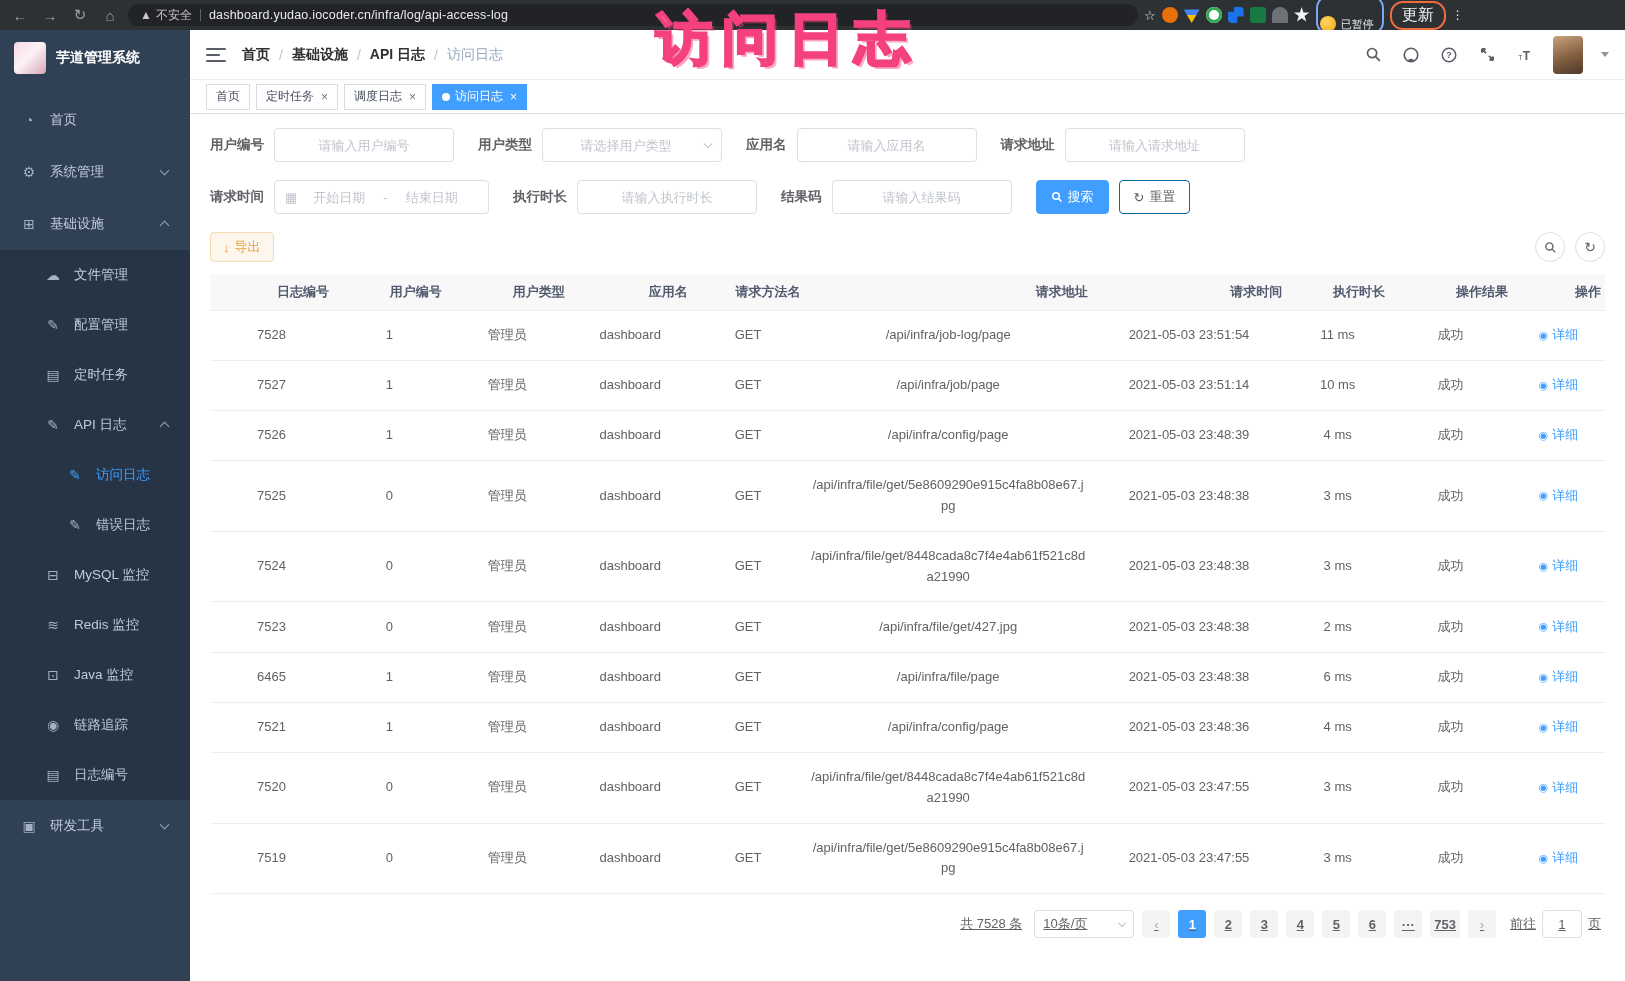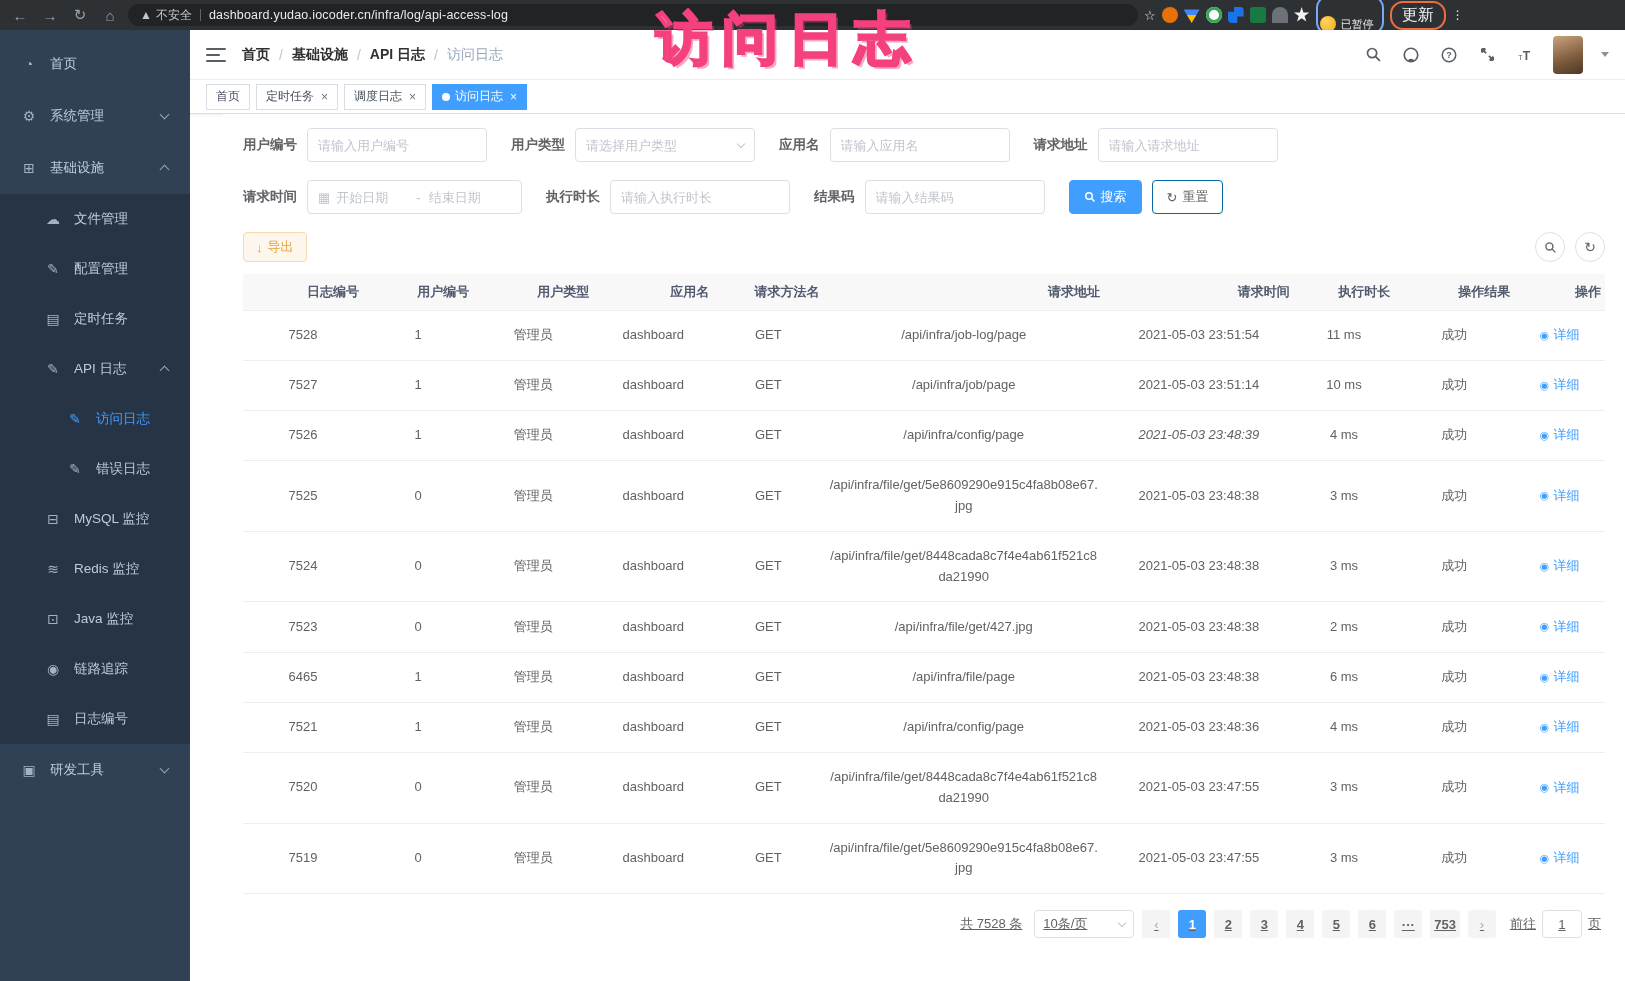--- a/index.html
+++ b/index.html
@@ -62,26 +62,26 @@
 
   
   .tags { height:34px; display:flex; align-items:center; gap:6px; padding:0 16px; border-bottom:1px solid #d8dce5; box-shadow:0 1px 3px rgba(0,0,0,.08); background:#fff; }
   .tag { display:inline-flex; align-items:center; gap:5px; height:26px; padding:0 9px; border:1px solid #d8dce5; background:#fff; color:#495060; font-size:12px; cursor:pointer; }
   .tag .x { font-size:12px; color:#6f7680; margin-left:2px; }
   .tag.active { background:#409eff; border-color:#409eff; color:#fff; }
   .tag.active .x { color:#fff; }
   .tag .dot { width:8px; height:8px; border-radius:50%; background:#fff; }
 
   
-  .content { padding:14px 20px 8px; flex:1; overflow:hidden; background:#fff;margin-left:33px; }
+  .content { padding:14px 20px 8px; flex:1; overflow:hidden; background:#fff; }
   .filter-row { display:flex; align-items:center; gap:10px; margin-bottom:18px; flex-wrap:nowrap; }
   .f-item { display:flex; align-items:center; gap:10px; margin-right:14px; }
   .f-label { font-weight:600; color:#606266; white-space:nowrap; font-size:13.5px; }
   .ctl { height:34px; border:1px solid #dcdfe6; border-radius:4px; display:flex; align-items:center; padding:0 10px; background:#fff; color:#c0c4cc; gap:6px; }
-  .ctl input { border:none; outline:none; width:100%; font-size:13px; color:#606266; background:transparent; font-family:inherit; }
+  .ctl input { border:none; outline:none; width:100%; font-size:13px; color:#606266; background:transparent; font-family:inherit;text-align:center; }
   .ctl input::placeholder { color:#c0c4cc; }
   .ctl.w180 { width:180px; } .ctl.w215 { width:215px; }
   .sel-caret { width:6px; height:6px; border-right:1.3px solid #c0c4cc; border-bottom:1.3px solid #c0c4cc; transform:rotate(45deg); margin-top:-3px; flex-shrink:0; }
   .cal-ic { color:#c0c4cc; font-size:13px; flex-shrink:0; }
   .range-sep { color:#c0c4cc; padding:0 2px; }
   .btn { height:34px; border-radius:4px; padding:0 14px; display:inline-flex; align-items:center; gap:5px; font-size:13px; cursor:pointer; border:1px solid #0369a1; background:#fff; color:#606266; }
   .btn.primary { background:#409eff; border-color:#409eff; color:#fff; }
   .btn.warn-plain { background:#fdf6ec; border-color:#f5dab1; color:#e6a23c; height:30px; padding:0 12px; }
   .toolbar-row { display:flex; align-items:center; margin-bottom:12px; }
   .circle-btns { margin-left:auto; display:flex; gap:10px; }
@@ -134,20 +134,24 @@
   </span>
   <span class="update-pill">更新</span>
   <span class="dots">⋮</span>
 </div>
 
 <div class="watermark">访问日志</div>
 
 <div class="app">
 
   <aside class="sidebar">
+    <div class="logo-row">
+      <div class="logo-img"></div>
+      <div class="logo-title">芋道管理系统</div>
+    </div>
     <nav class="menu" id="menu">
         <div class="mi l0">
           <span class="ic">◔</span>
           <span>首页</span>
         </div>
         <div class="mi l0">
           <span class="ic">⚙</span>
           <span>系统管理</span>
           <span class="chev down"></span>
         </div>
@@ -420,21 +424,21 @@
                   <span>详细</span>
                 </span></td>
             </tr>
             <tr>
               <td>7526</td>
               <td>1</td>
               <td>管理员</td>
               <td>dashboard</td>
               <td>GET</td>
               <td>/api/infra/config/page</td>
-              <td style="white-space: nowrap; font-style: italic;">2021-05-03 23:48:39</td>
+              <td style="white-space: nowrap;">2021-05-03 23:48:39</td>
               <td>4 ms</td>
               <td>成功</td>
               <td><span class="detail-link">
                   <span class="eye">◉</span>
                   <span>详细</span>
                 </span></td>
             </tr>
             <tr>
               <td>7525</td>
               <td>0</td>

